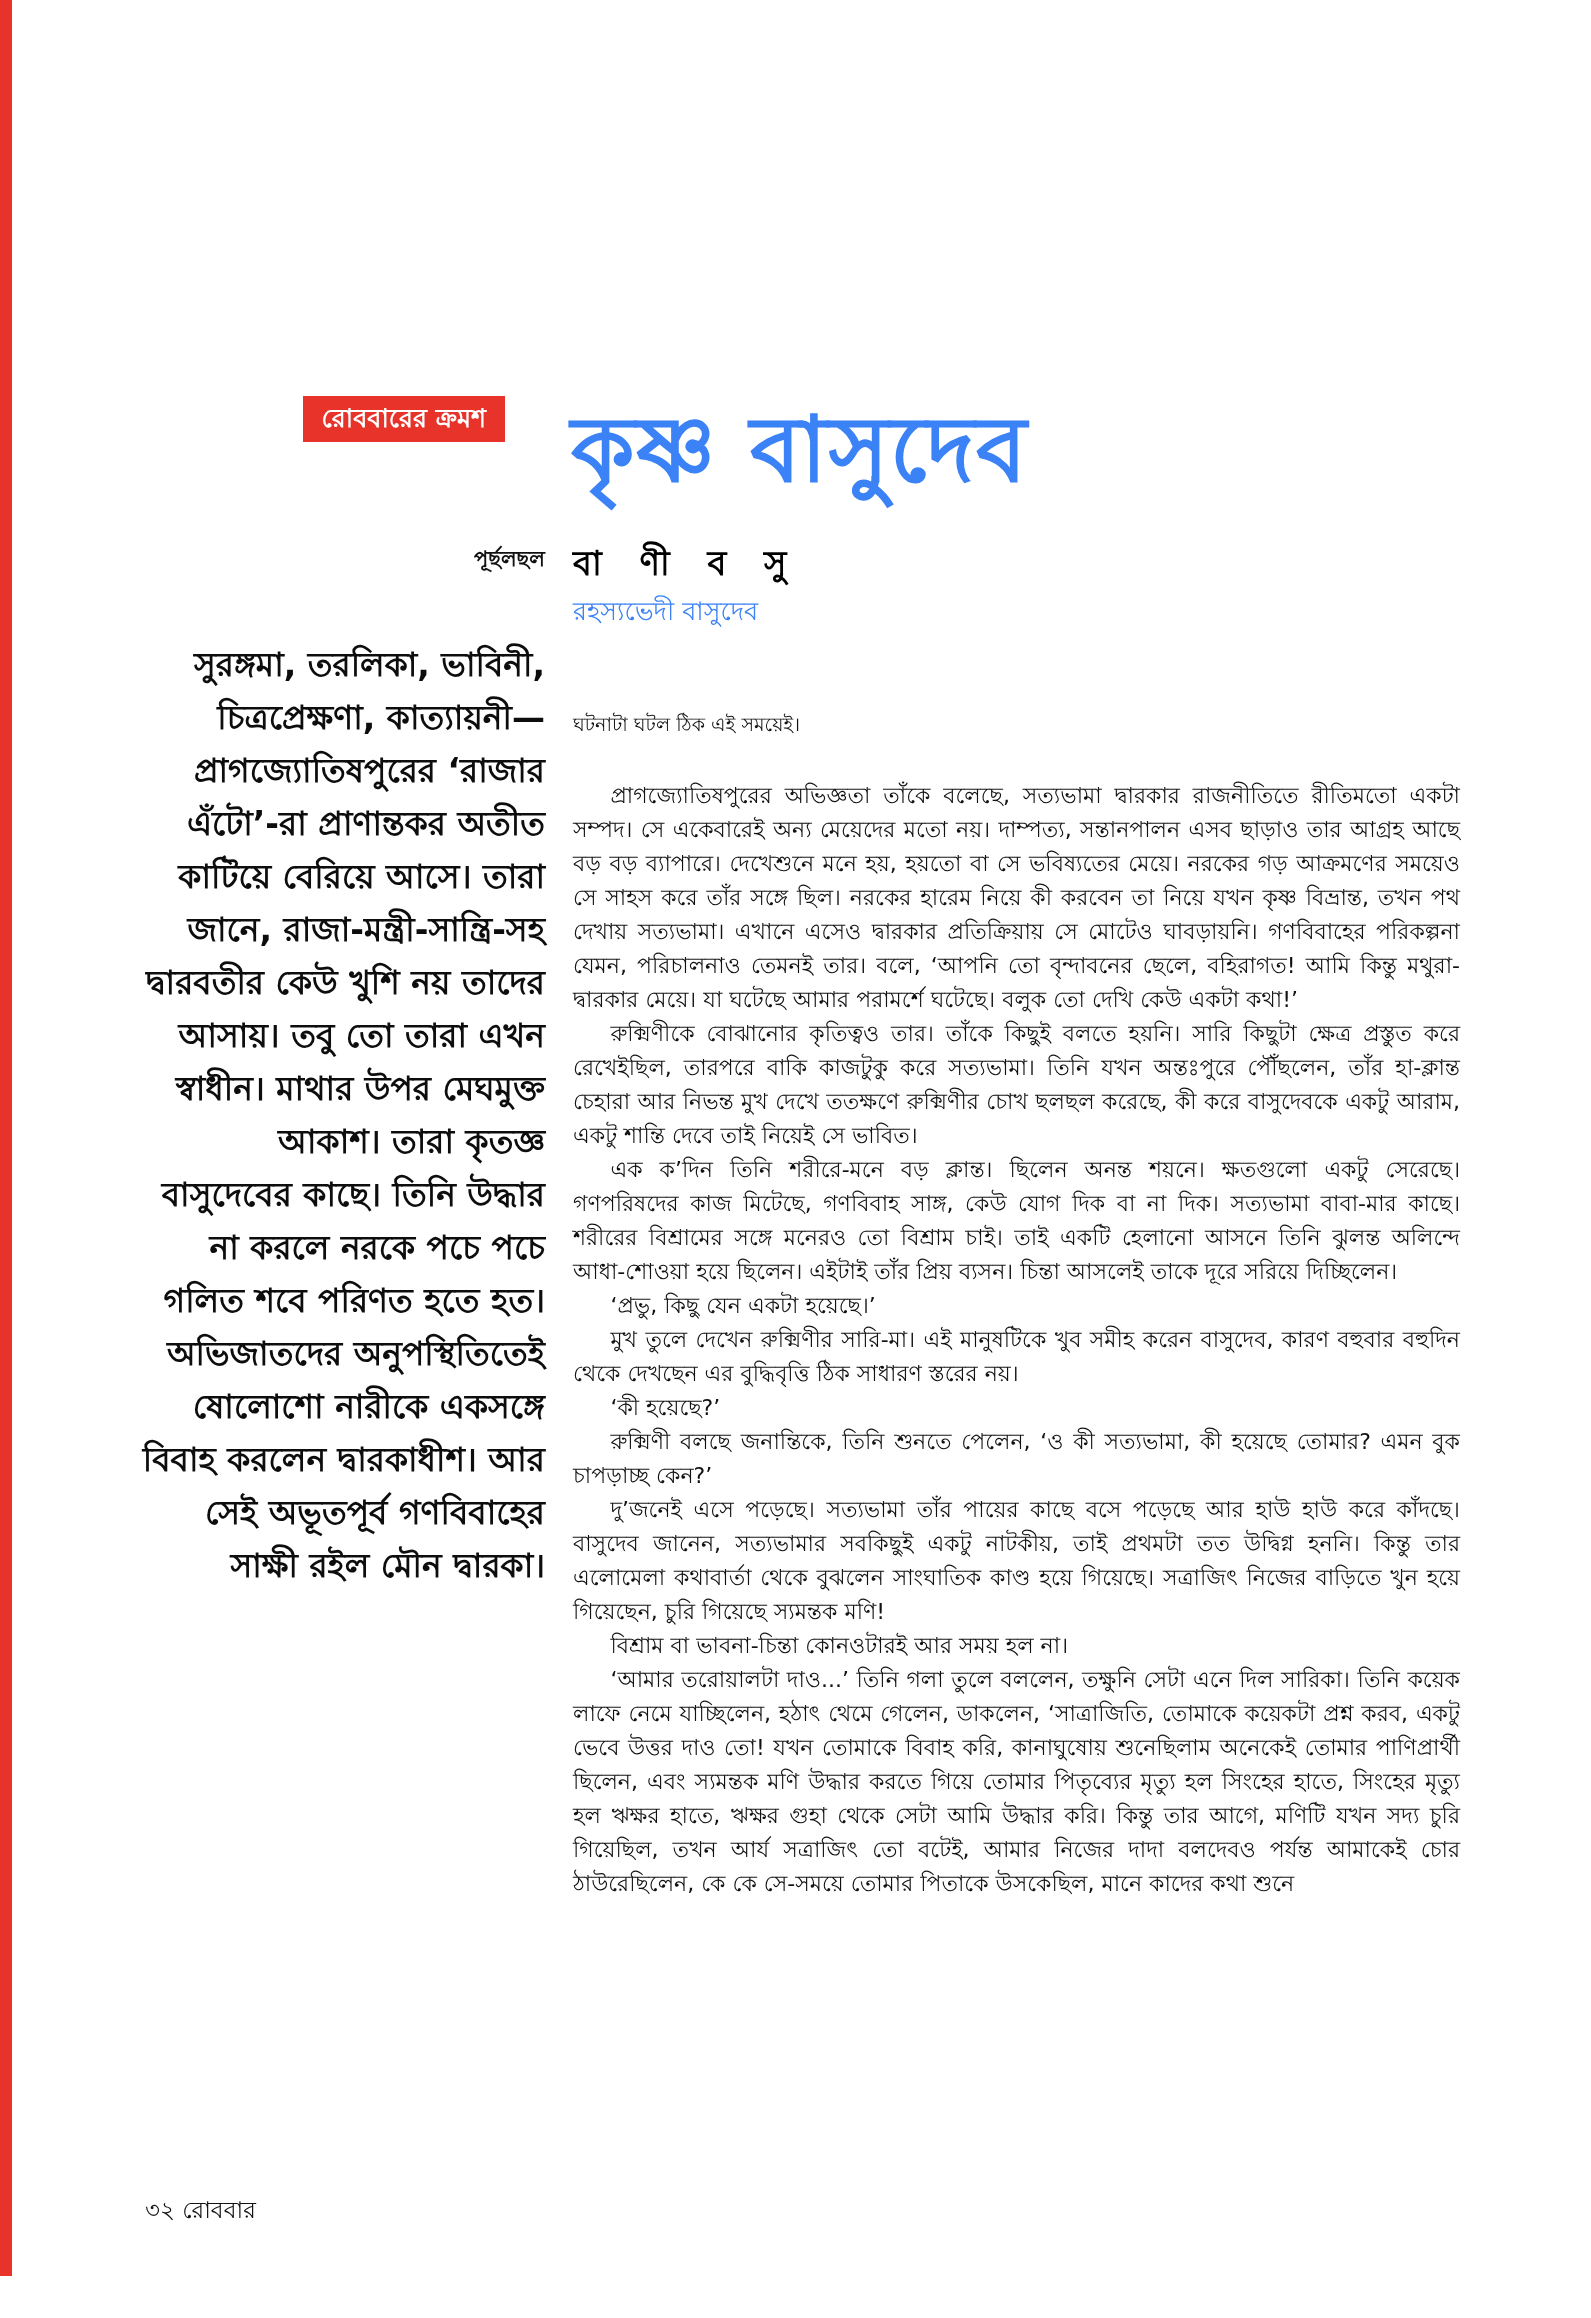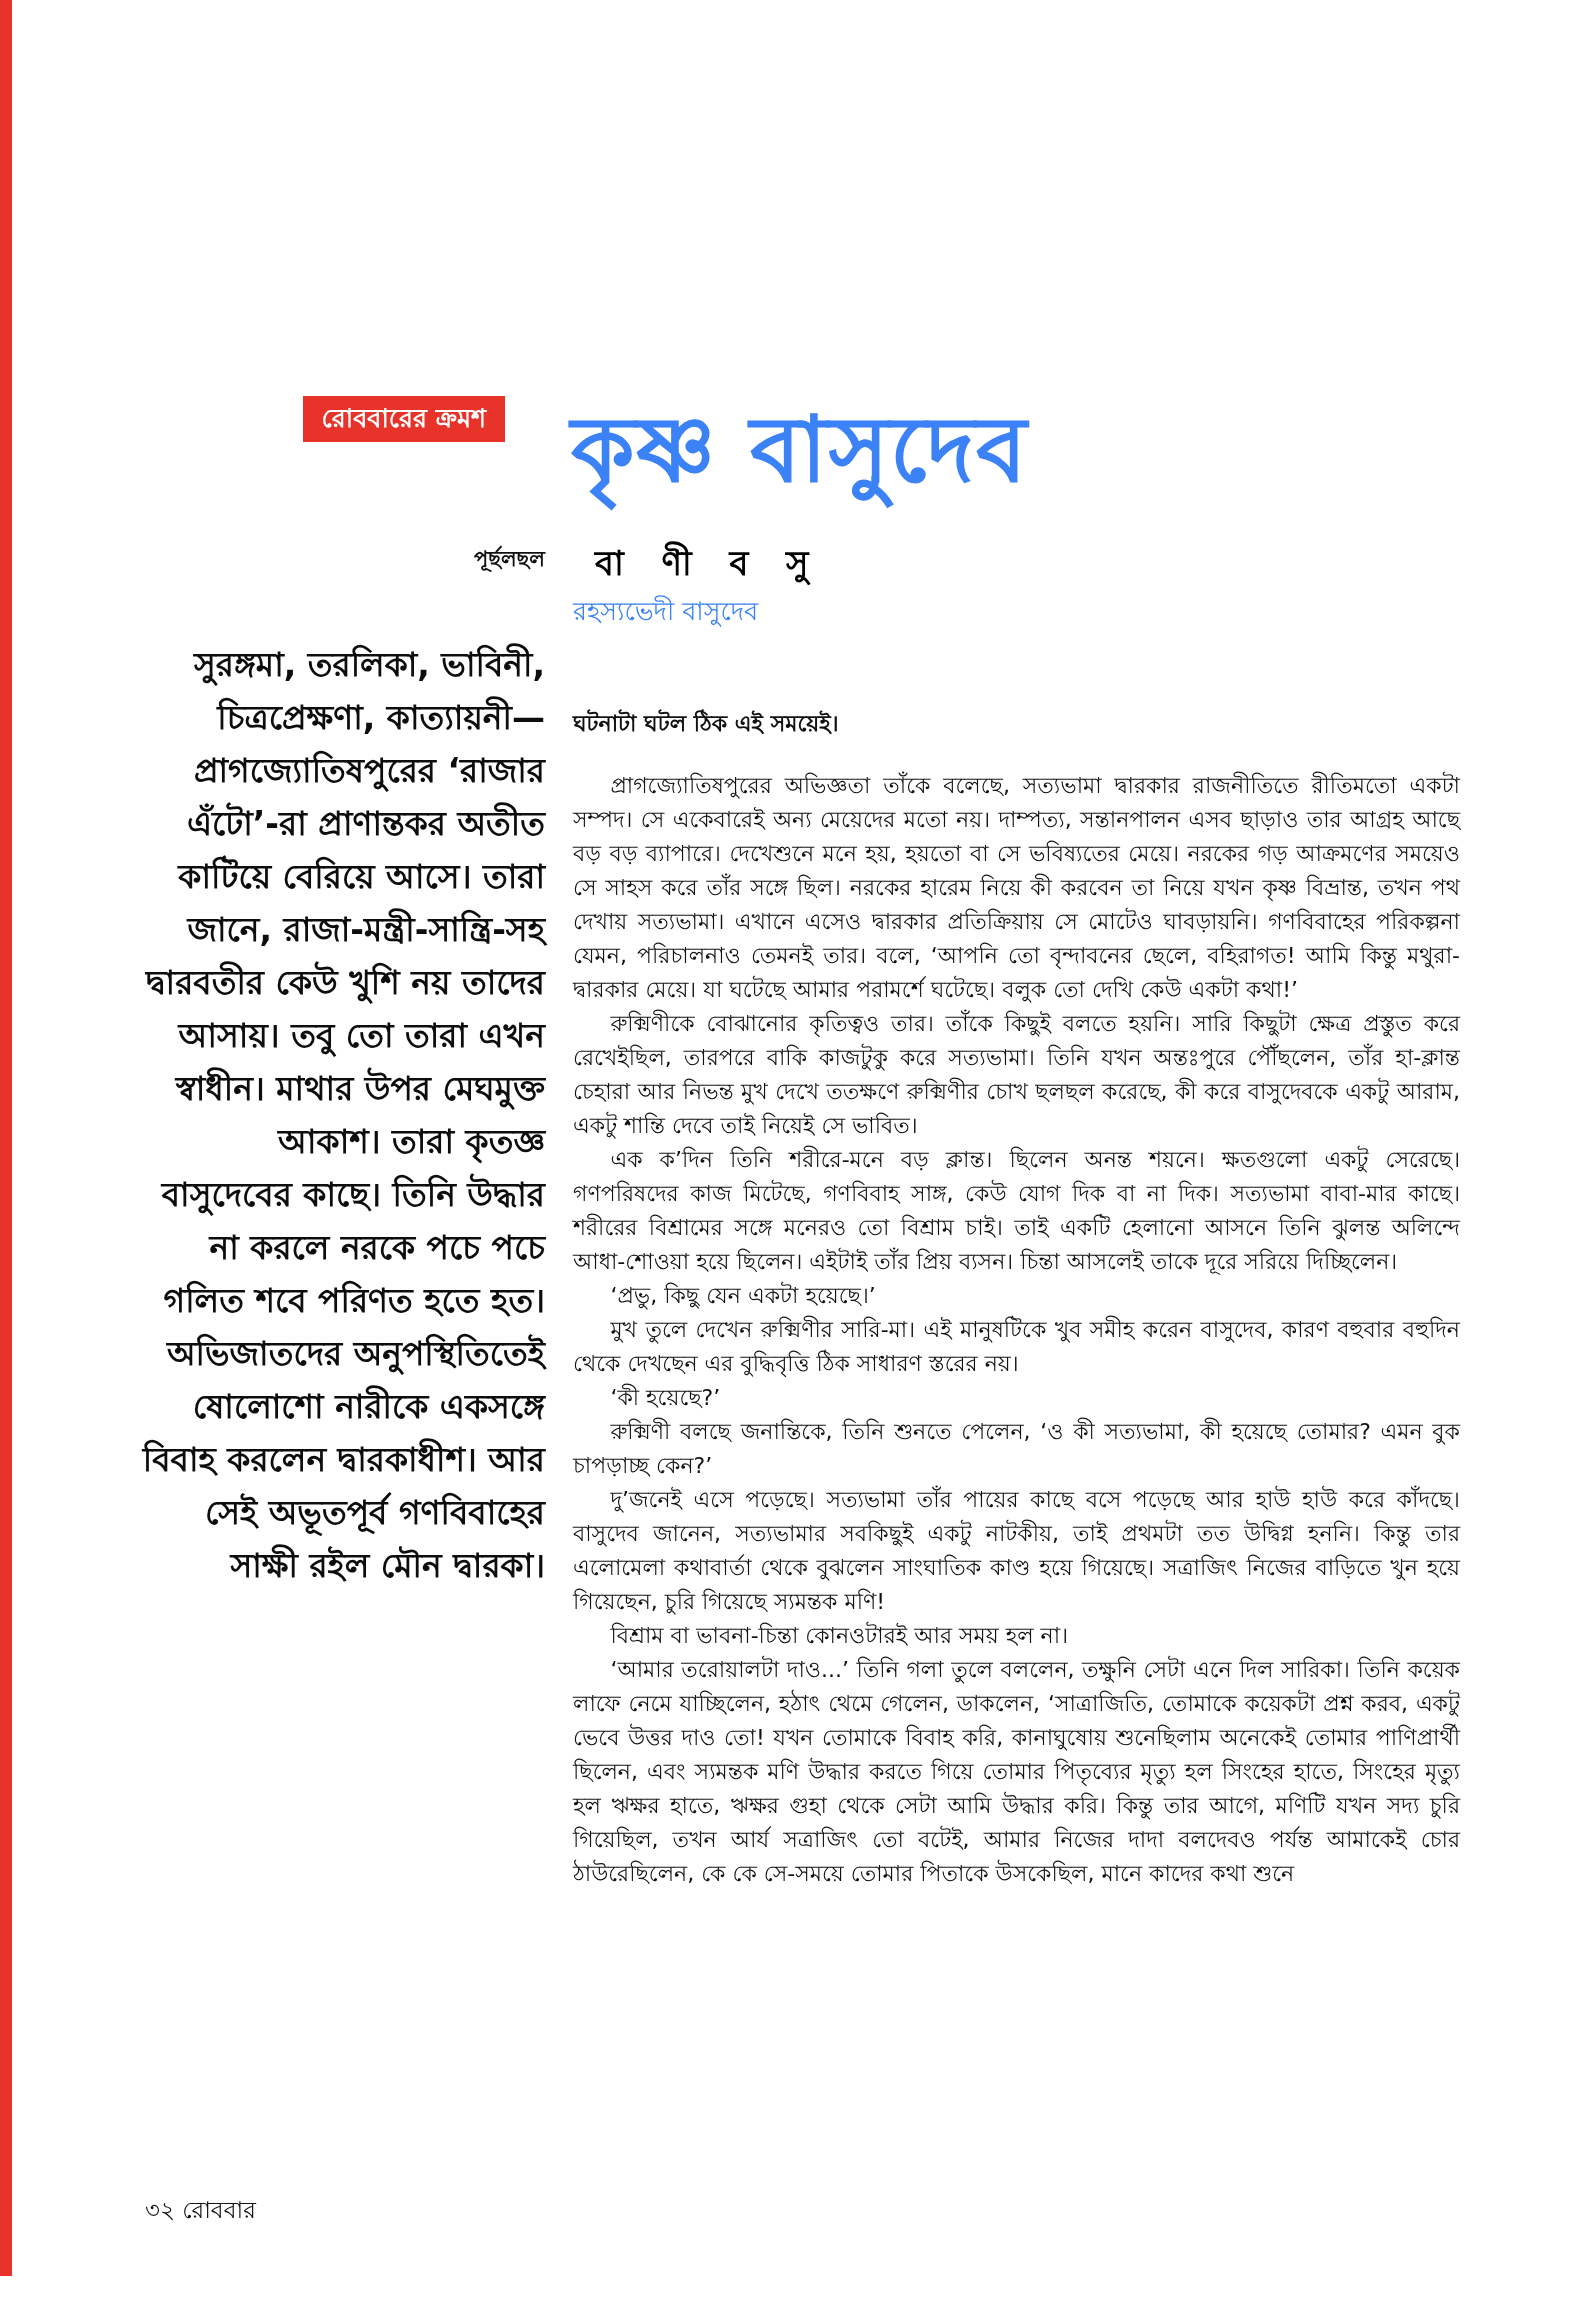--- a/index.html
+++ b/index.html
@@ -42,21 +42,21 @@
     top: 339px;
     font-size: 91px;
     font-weight: 800;
     letter-spacing: 1.5px;
     color: #3b82f6;
     line-height: 1.1;
     white-space: nowrap;
   }
   .author {
     position: absolute;
-    left: 595px;
+    left: 573px;
     top: 537px;
     font-size: 34px;
     font-weight: bold;
     letter-spacing: 0.38em;
     color: #000000;
     white-space: nowrap;
   }
   .subtitle {
     position: absolute;
     left: 573px;
@@ -86,25 +86,24 @@
     color: #0d0d0d;
     text-align: right;
   }
   .main-col {
     position: absolute;
     left: 573px;
     top: 707px;
     width: 887px;
   }
   .lead {
-    font-size: 22px;
+    font-size: 19px;
     line-height: 34px;
-    margin: 0 0 28px 0;
+    margin: 0 0 38px 0;
     text-align: left;
-    font-weight: bold;
   }
   .body-text p {
     font-size: 22px;
     line-height: 34px;
     margin: 0;
     text-align: justify;
     text-indent: 1.7em;
     color: #111111;
   }
   .footer {

